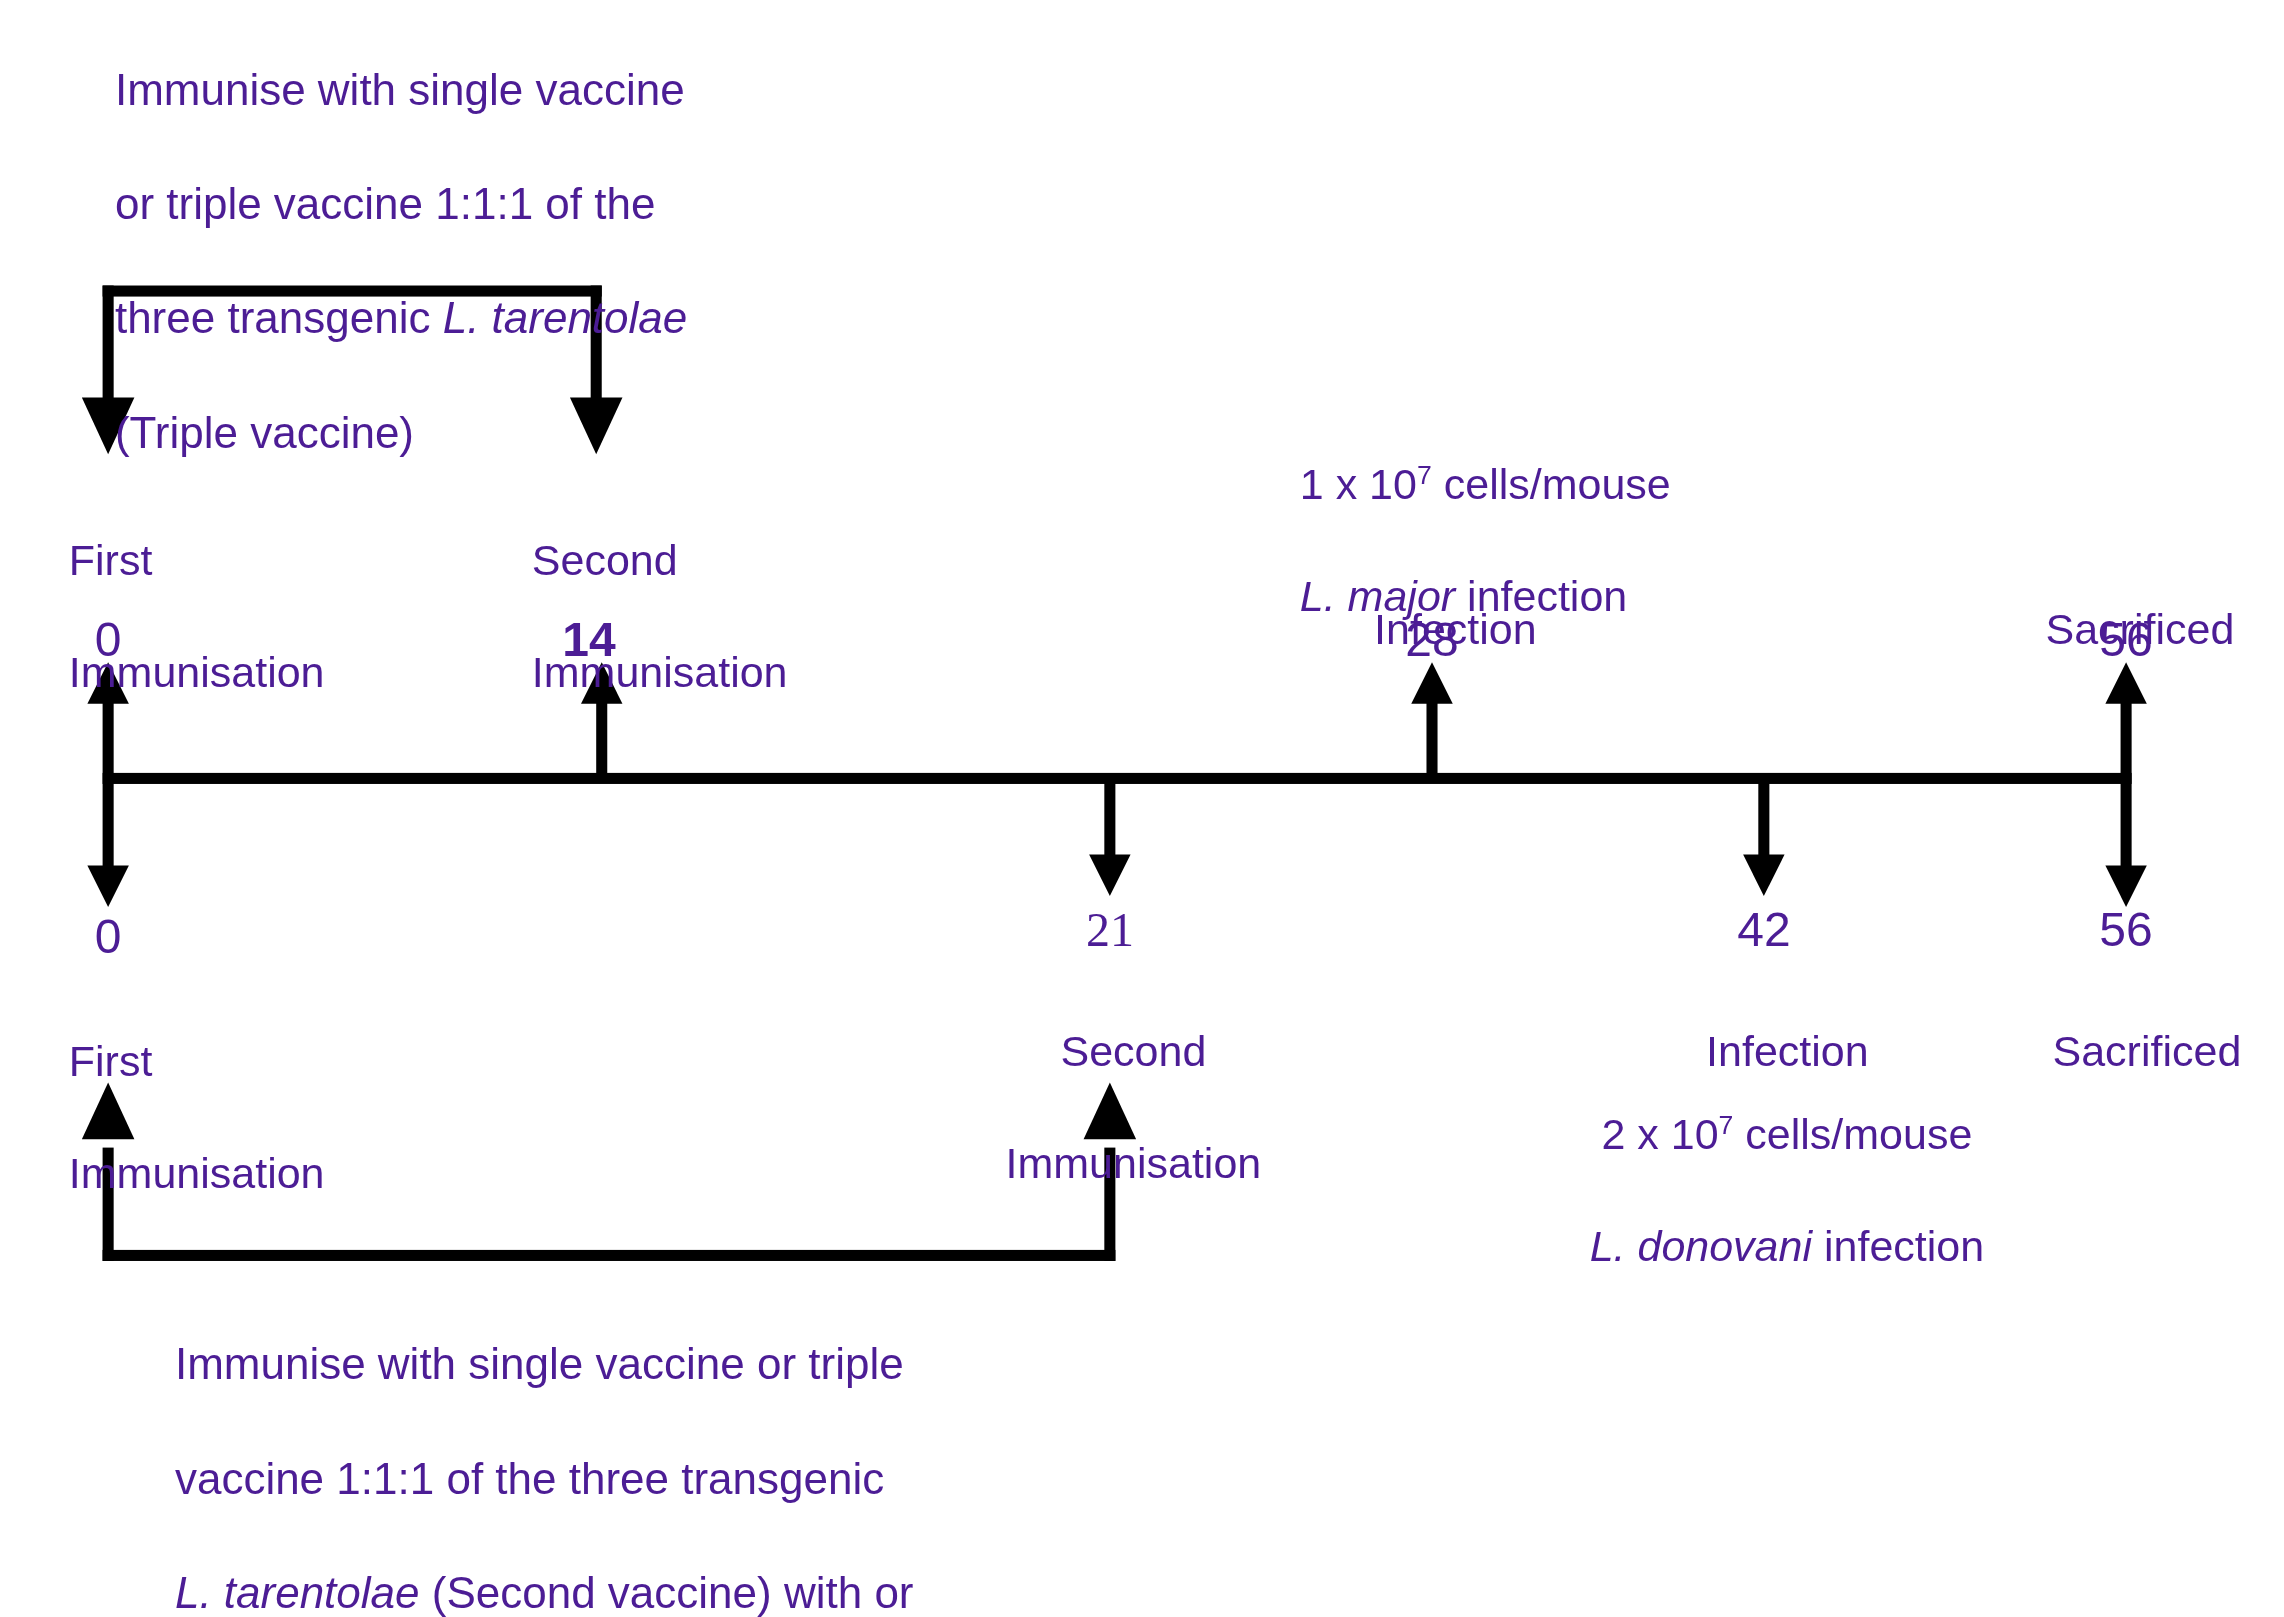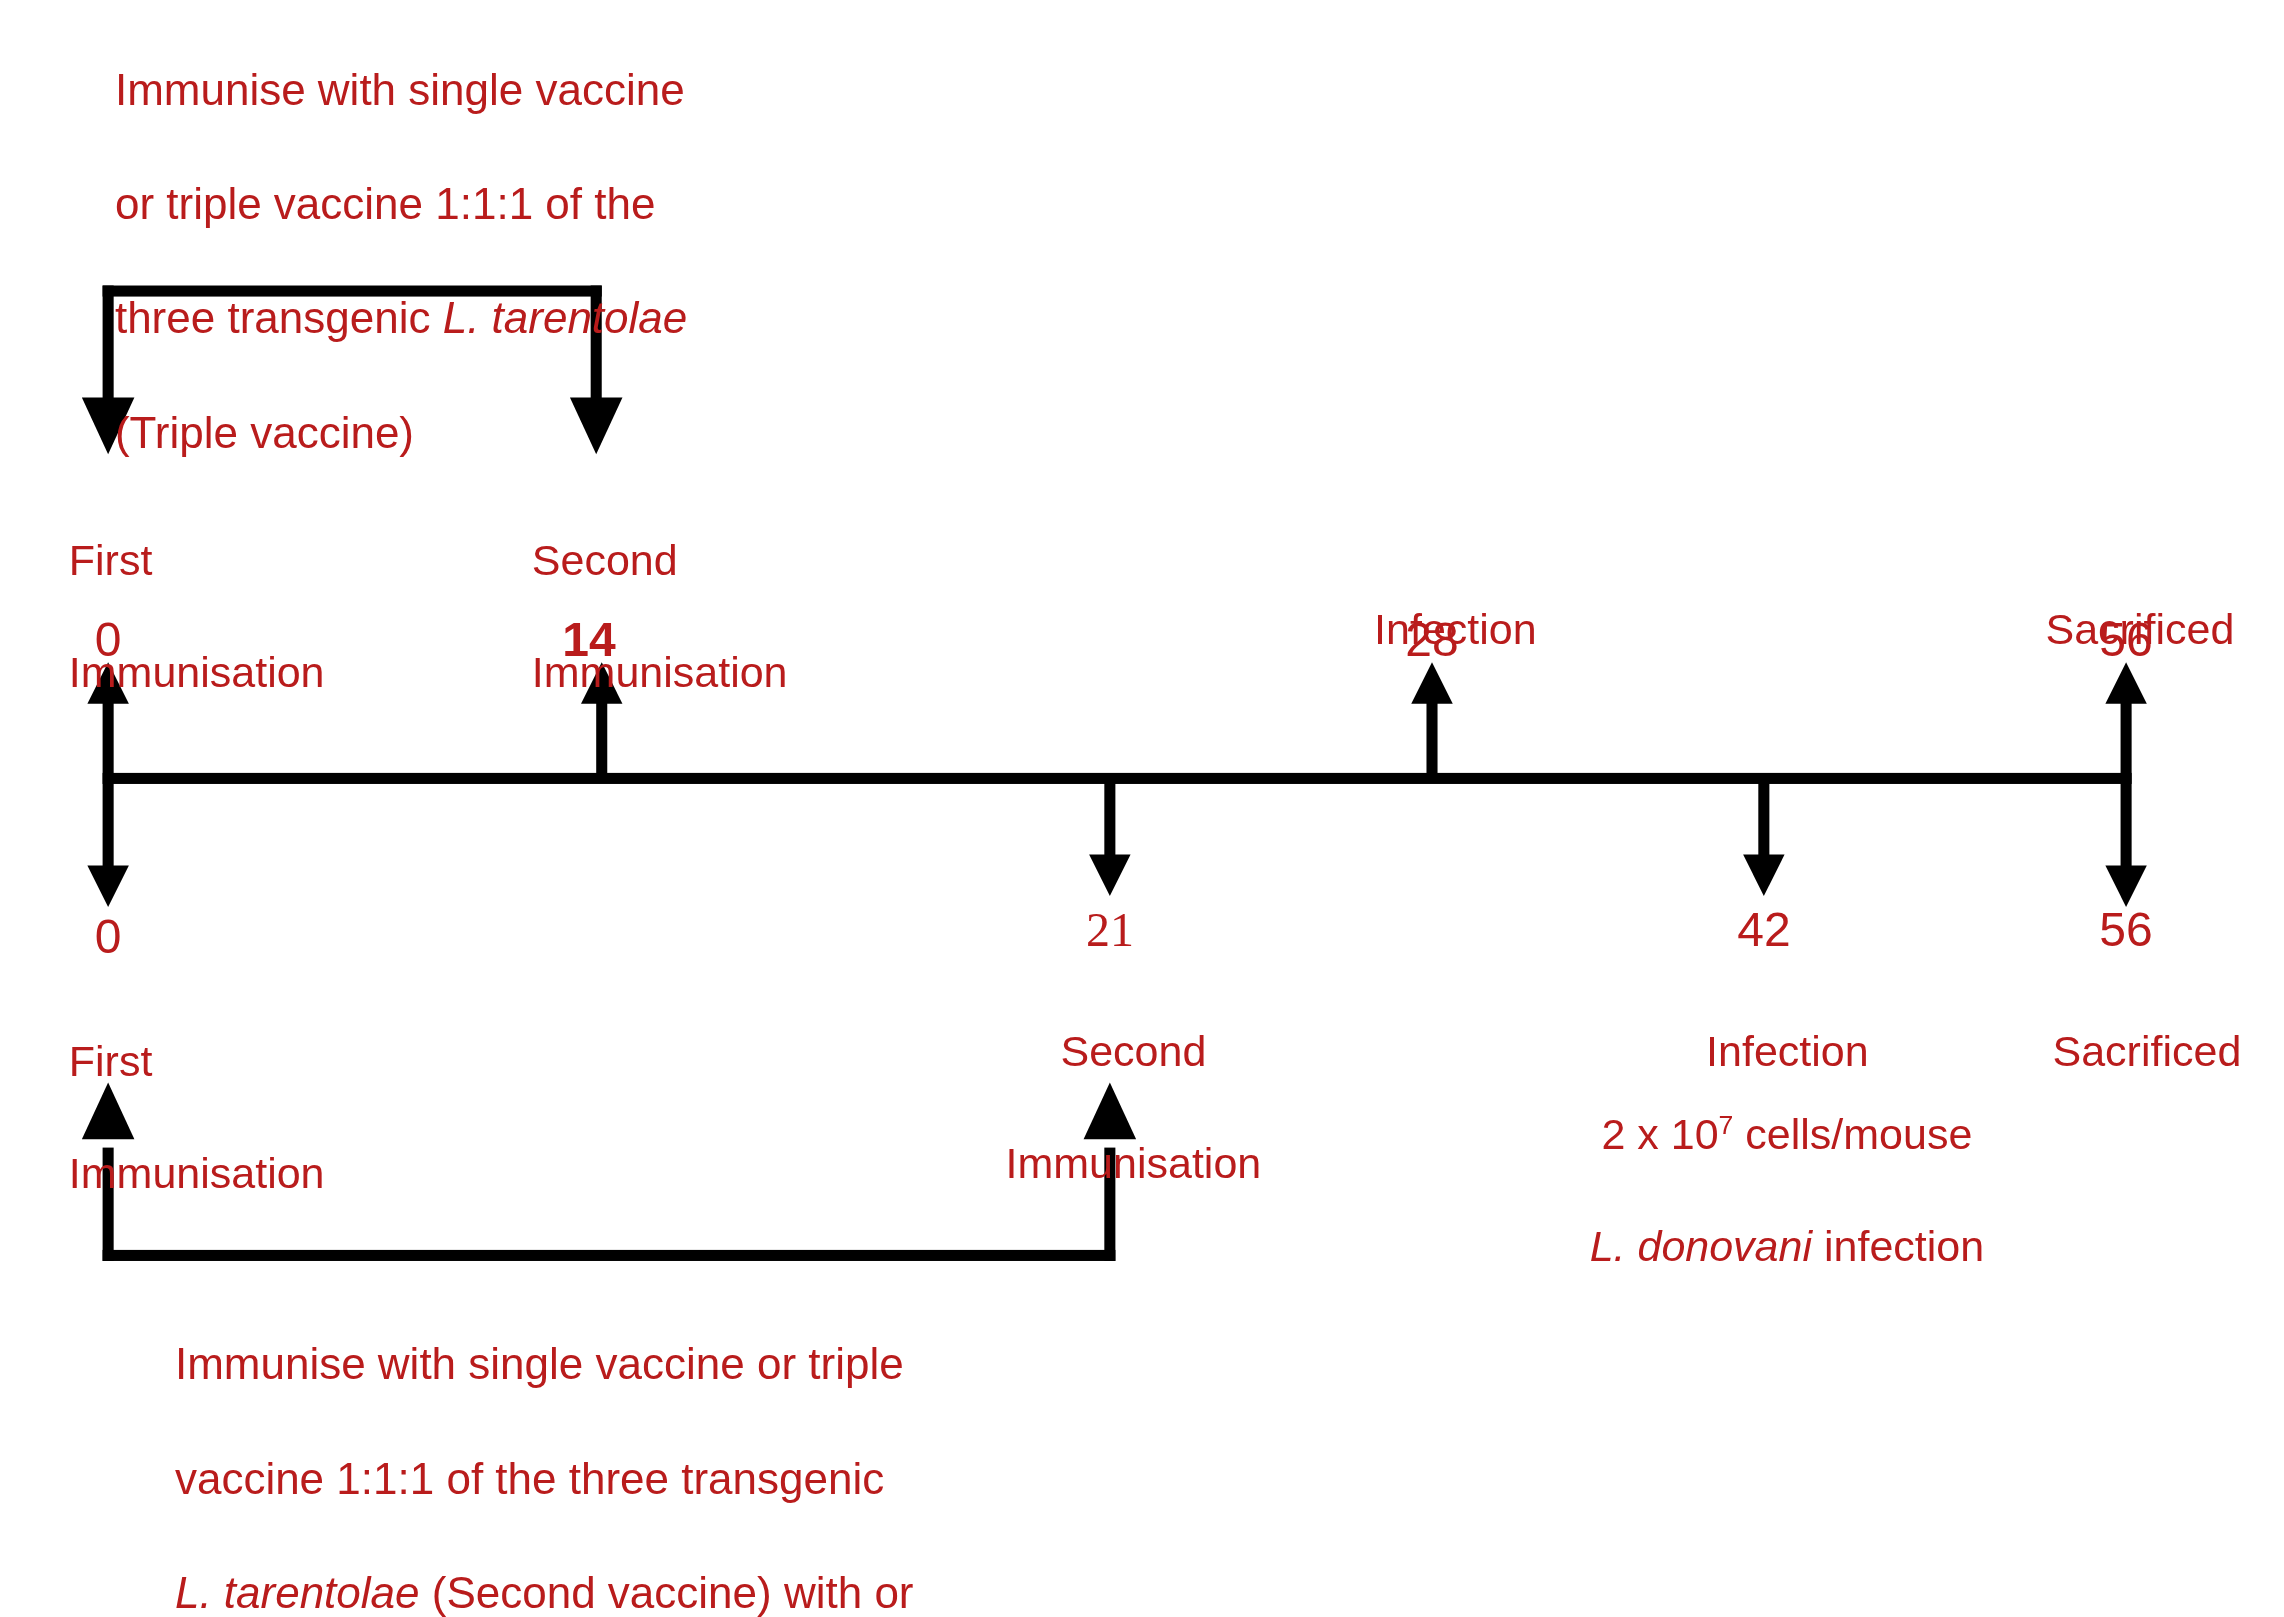--- a/index.html
+++ b/index.html
@@ -19,21 +19,21 @@
   svg.diagram-layer {
     position: absolute;
     left: 0;
     top: 0;
     width: 2284px;
     height: 1617px;
   }
   .txt {
     position: absolute;
     white-space: pre-wrap;
-    color: #b91c1c;
+    color: #4c1d95;
     line-height: 1.30;
   }
   
   .cond {
     font-family: "Liberation Sans Narrow", "Liberation Sans", sans-serif;
     font-stretch: condensed;
     transform-origin: left top;
   }
   .blk-para {
     font-size: 44px;
@@ -147,20 +147,24 @@
     <span>Immunisation</span>
   </div>
   <div class="txt num" style="left:39px; top:609px; width:138px;">0</div>
 
   <div class="txt lbl" style="left:484px; top:477px; width:415px;">
     <span>Second</span><br>
     <span>Immunisation</span>
   </div>
   <div class="txt num" style="left:520px; top:609px; width:138px;font-weight:bold;">14</div>
 
+  <div class="txt lbl" style="left:1252px; top:401px; width:622px;">
+    <span>1 x 10</span><span class="sup">7</span><span> cells/mouse</span><br>
+    <span class="ital">L. major</span><span> infection</span>
+  </div>
 
   <div class="txt lbl-c" style="left:1245px; top:546px; width:373px;">
     <span>Infection</span>
   </div>
   <div class="txt num" style="left:1363px; top:609px; width:138px;">28</div>
 
   <div class="txt lbl-c" style="left:1943px; top:546px; width:346px;">
     <span>Sacrificed</span>
   </div>
   <div class="txt num" style="left:2057px; top:609px; width:138px;">56</div>

